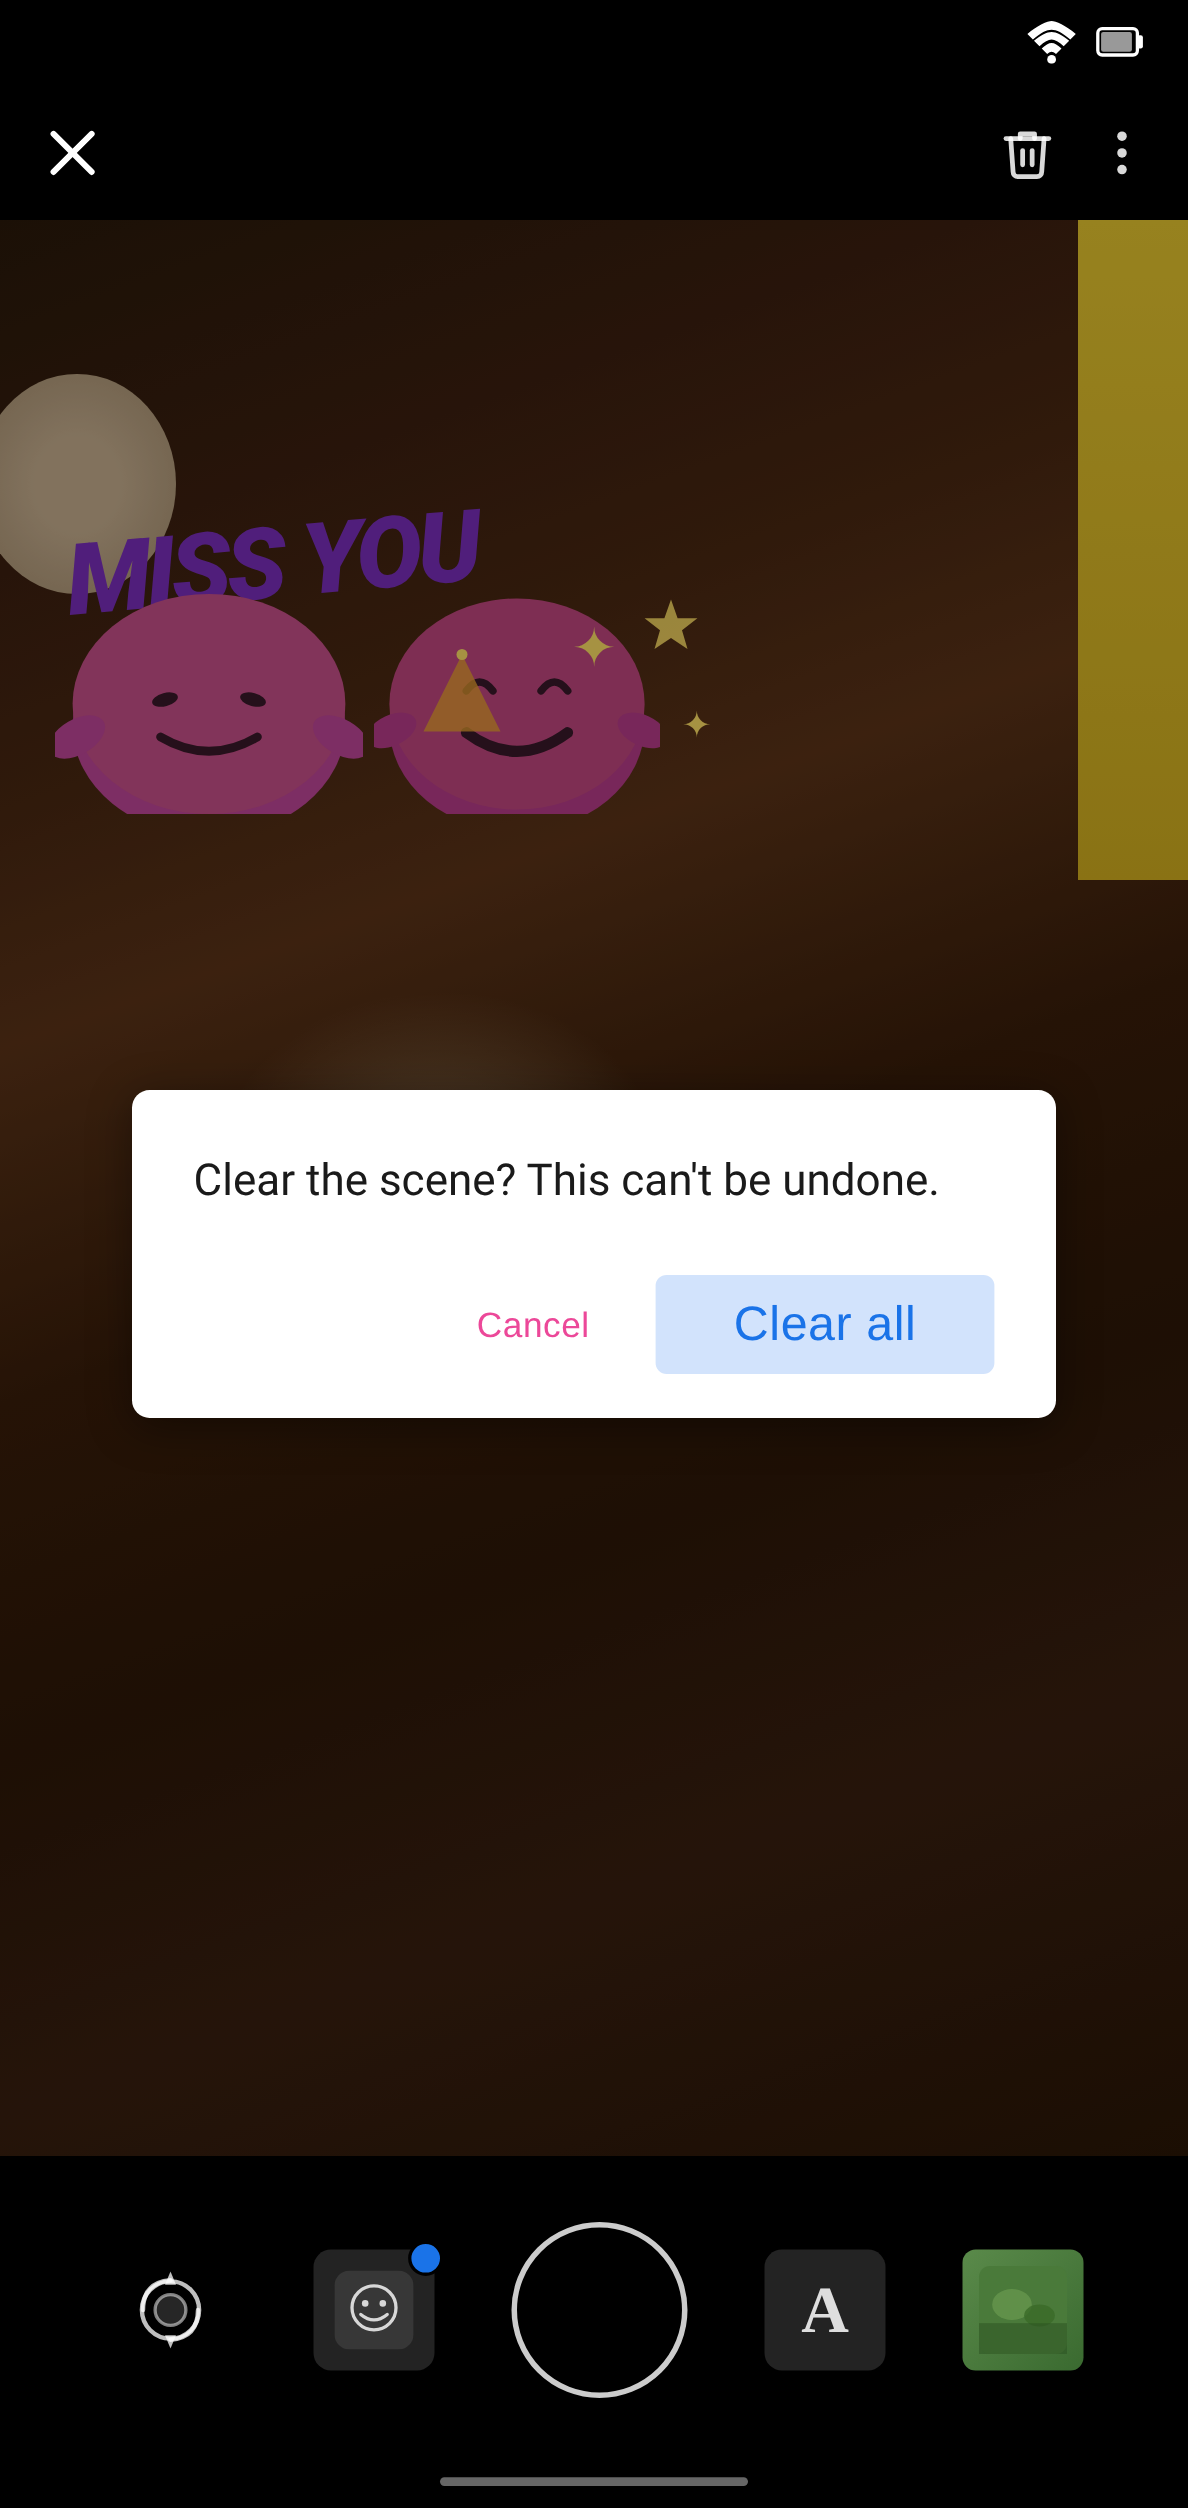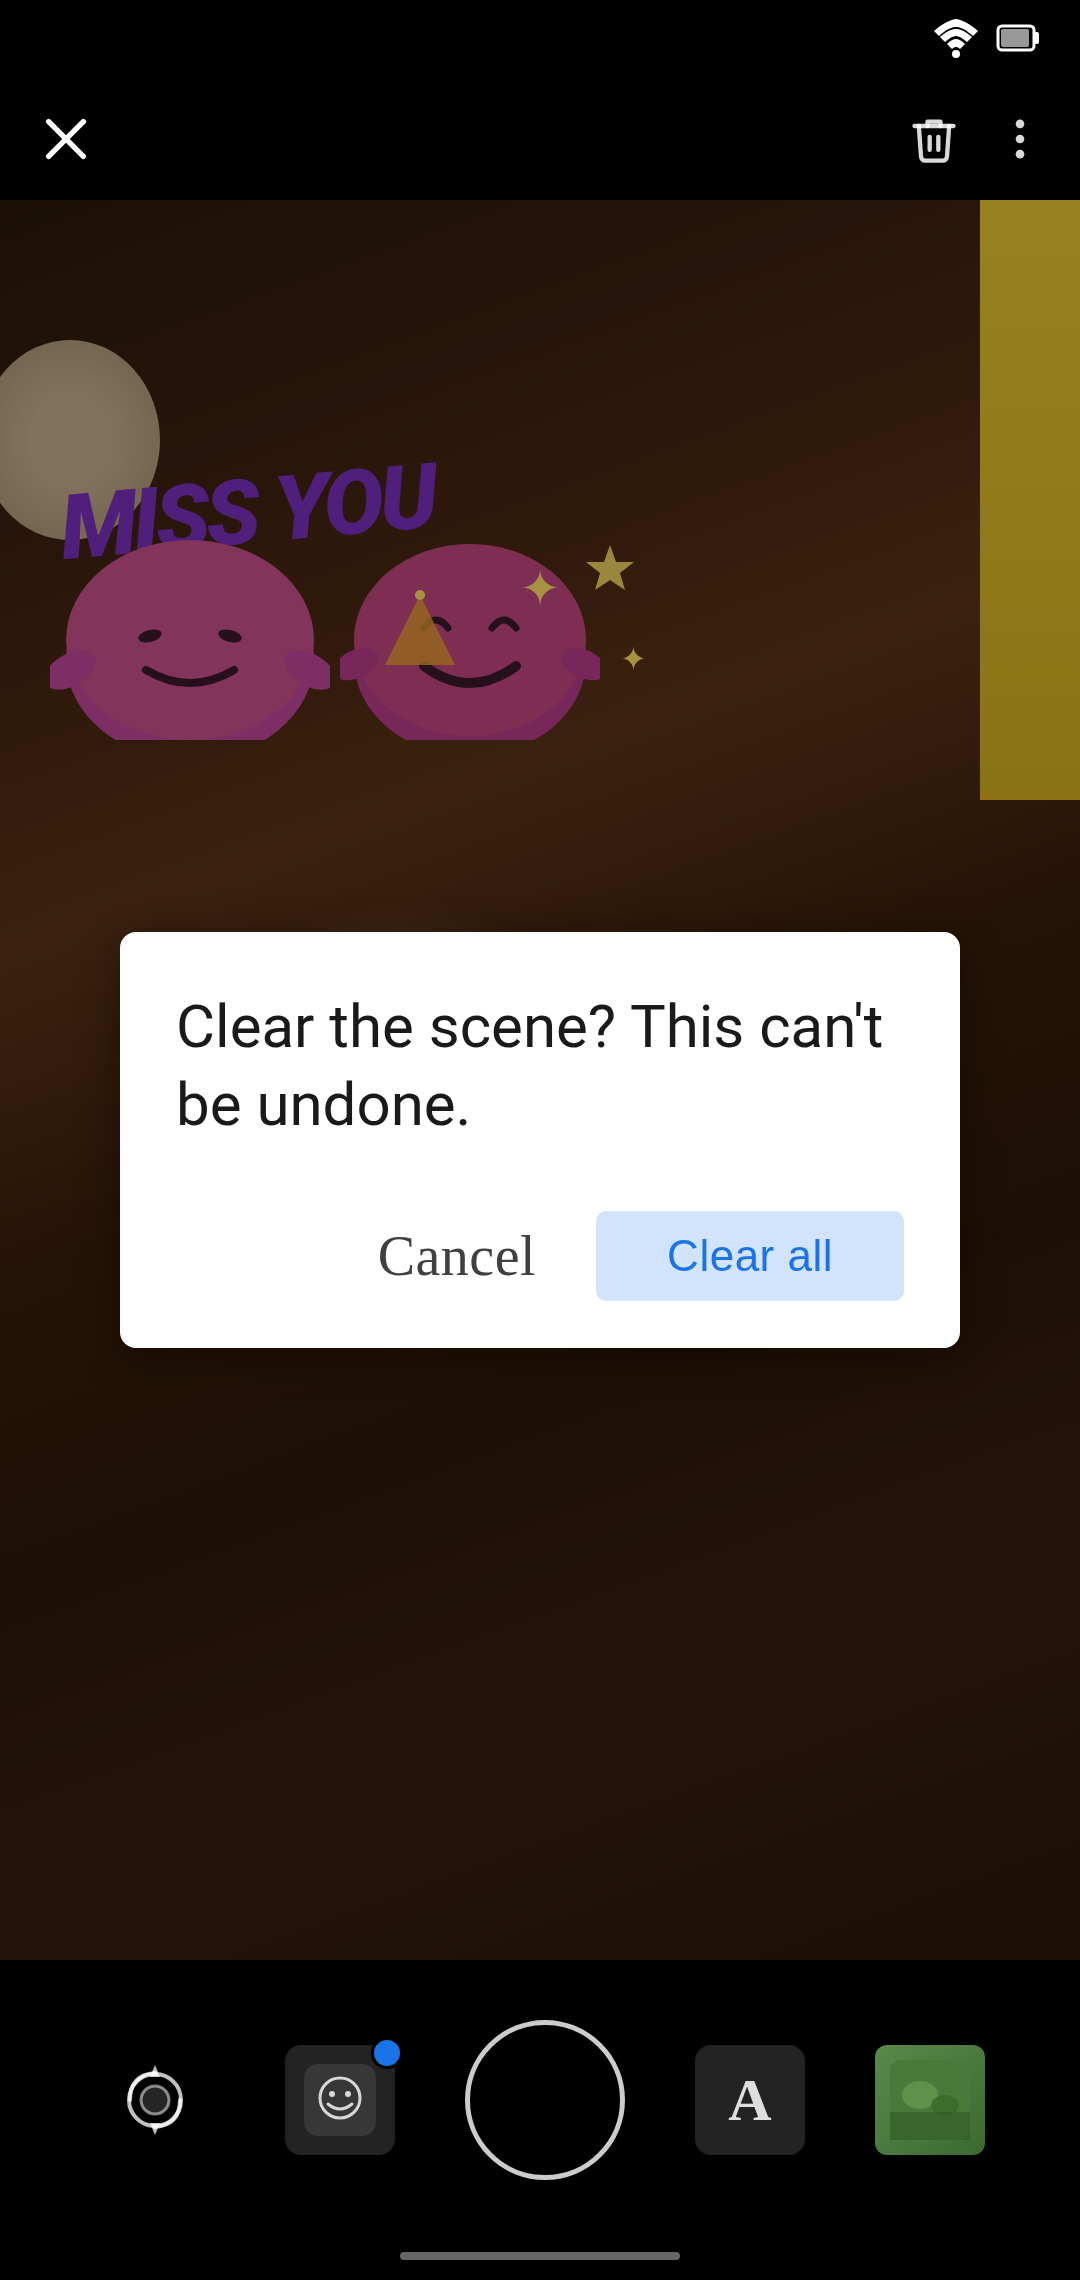--- a/index.html
+++ b/index.html
@@ -187,45 +187,44 @@
 
     .dialog {
       background: #fff;
       border-radius: 16px;
       width: 840px;
       padding: 56px 56px 40px 56px;
       box-shadow: 0 8px 40px rgba(0,0,0,0.4);
     }
 
     .dialog-message {
-      font-size: 60px;
+      font-size: 40px;
       color: #1a1a1a;
       line-height: 1.3;
       margin-bottom: 60px;
       font-weight: 400;
     }
 
     .dialog-buttons {
       display: flex;
       justify-content: flex-end;
       align-items: center;
       gap: 20px;
     }
 
     .btn-cancel {
       background: transparent;
       border: none;
-      color: #404040;
-      font-size: 56px;
+      color: #ec4899;
+      font-size: 32px;
       font-weight: 500;
       padding: 20px 40px;
       border-radius: 10px;
       cursor: pointer;
       letter-spacing: 0.5px;
-      font-family: Liberation Serif, serif;
     }
 
     .btn-clear-all {
       background: #d2e3fc;
       border: none;
       color: #1a73e8;
       font-size: 44px;
       font-weight: 500;
       padding: 20px 71px;
       border-radius: 10px;

